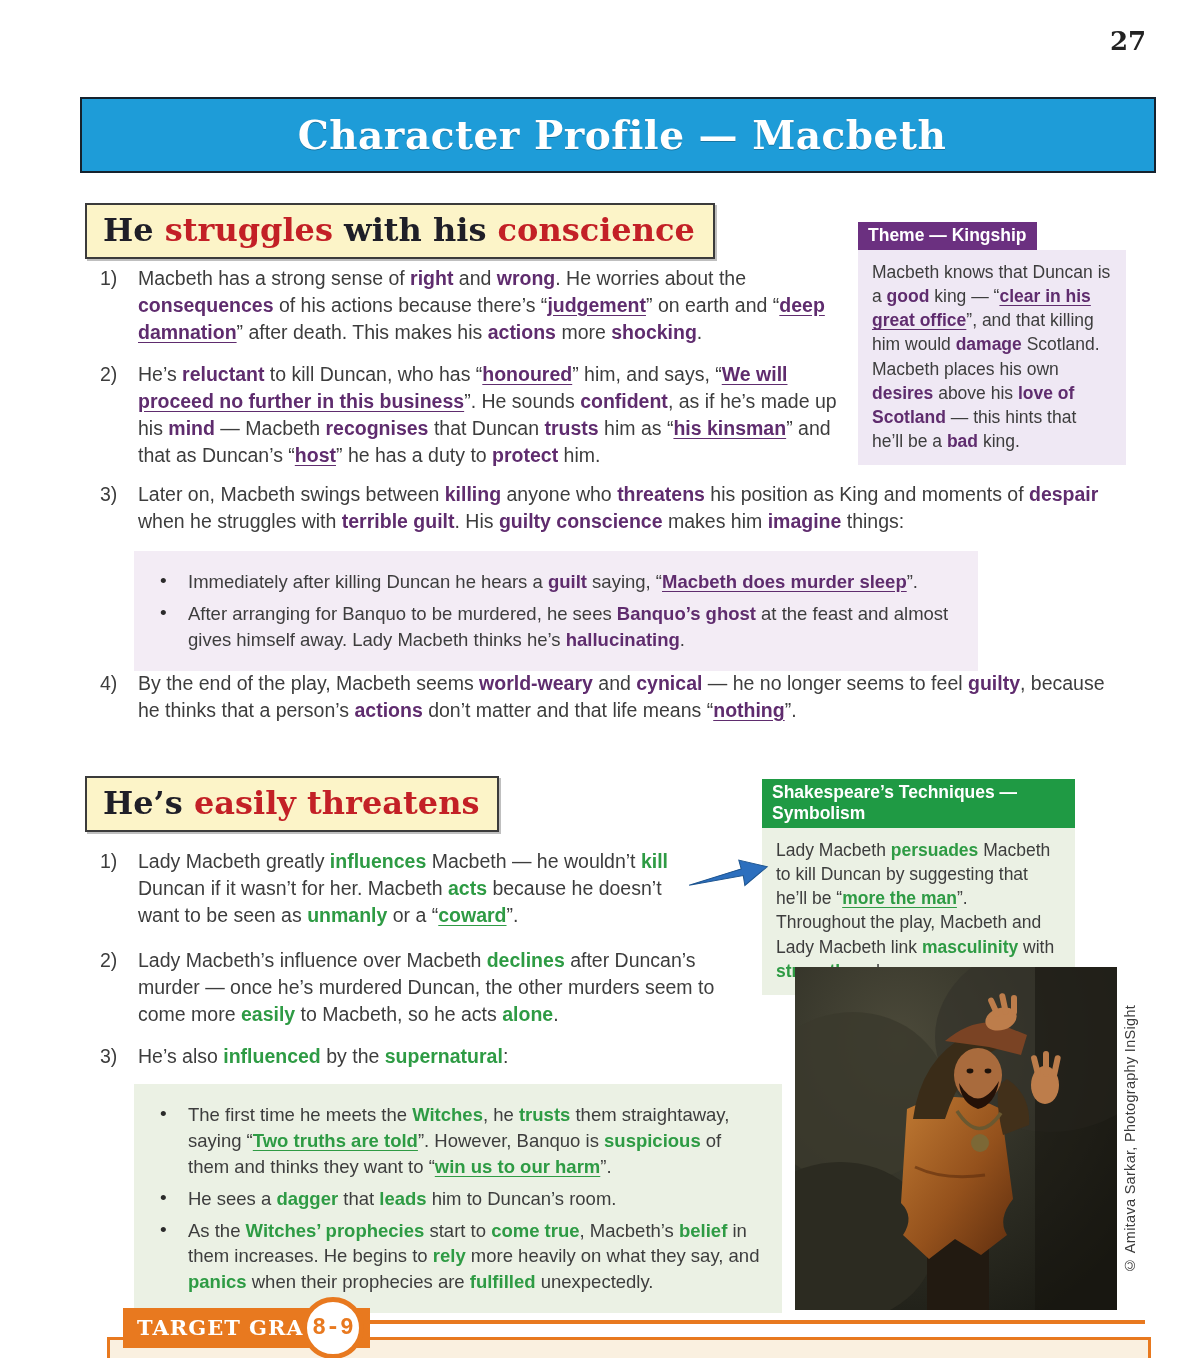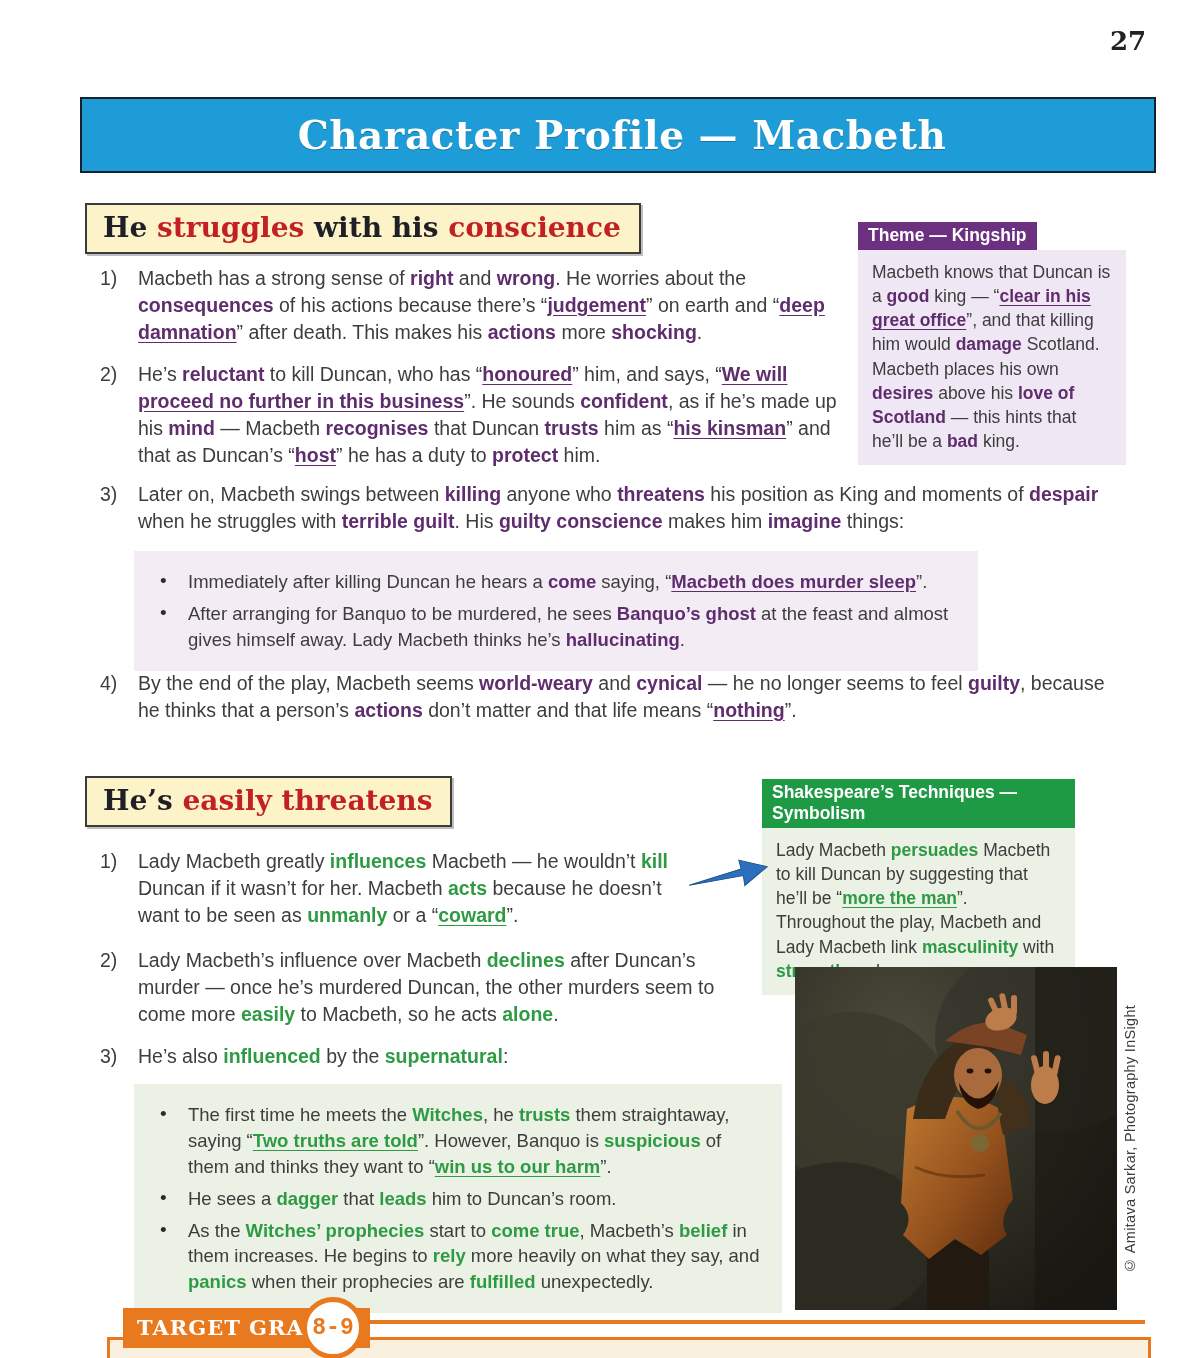--- a/index.html
+++ b/index.html
@@ -17,21 +17,21 @@
     background:var(--banner_blue,#1E9CD8);border:2px solid #15222e;
     display:flex;align-items:center;justify-content:center;padding-left:8px;
   }
   .banner h1{
     margin:0;font-family:"DejaVu Serif",serif;font-weight:bold;font-size:39px;color:#ffffff;
     letter-spacing:.5px;text-shadow:0 1px 0 rgba(0,0,0,.25);
   }
   
   .headbox{
     background:var(--heading_bg,#FCF4C8);border:2px solid #3b3b3b;box-shadow:2px 2px 0 rgba(0,0,0,.25);
-    padding:6px 18px 8px 16px;font-family:"DejaVu Serif",serif;font-weight:bold;font-size:28px;
+    padding:6px 18px 8px 16px;font-family:"DejaVu Serif",serif;font-weight:bold;font-size:32px;
     white-space:nowrap;
   }
   .headbox .red{color:var(--heading_red,#C32026);}
   .headbox .dk{color:var(--heading_dark,#1F1F28);}
   #h1box{left:85px;top:203px;}
   #h2box{left:85px;top:776px;}
   
   .item{position:absolute;display:flex;font-size:19.5px;line-height:1.38;}
   .num{flex:0 0 38px;}
   .itext{flex:1;}
@@ -104,21 +104,21 @@
   <div class="itext purple-scope"><span>He’s </span><span class="hl">reluctant</span><span> to kill Duncan, who has “</span><span class="q">honoured</span><span>” him, and says, “</span><span class="q">We will proceed no further in this business</span><span>”.  He sounds </span><span class="hl">confident</span><span>, as if he’s made up his </span><span class="hl">mind</span><span> — Macbeth </span><span class="hl">recognises</span><span> that Duncan </span><span class="hl">trusts</span><span> him as “</span><span class="q">his kinsman</span><span>” and that as Duncan’s “</span><span class="q">host</span><span>” he has a duty to </span><span class="hl">protect</span><span> him.</span></div>
 </div>
 <div class="item" style="left:100px;top:481px;width:1030px;">
   <span class="num">3)</span>
   <div class="itext purple-scope"><span>Later on, Macbeth swings between </span><span class="hl">killing</span><span> anyone who </span><span class="hl">threatens</span><span> his position as King and moments of </span><span class="hl">despair</span><span> when he struggles with </span><span class="hl">terrible guilt</span><span>.  His </span><span class="hl">guilty conscience</span><span> makes him </span><span class="hl">imagine</span><span> things:</span></div>
 </div>
 
 <div class="bulletbox purple-scope" id="pbox">
   <div class="brow">
     <span class="bdot">•</span>
-    <span><span>Immediately after killing Duncan he hears a </span><span class="hl">come</span><span> saying, “</span><span class="q">Macbeth does murder sleep</span><span>”.</span></span>
+    <span><span>Immediately after killing Duncan he hears a </span><span class="hl">guilt</span><span> saying, “</span><span class="q">Macbeth does murder sleep</span><span>”.</span></span>
   </div>
   <div class="brow">
     <span class="bdot">•</span>
     <span><span>After arranging for Banquo to be murdered, he sees </span><span class="hl">Banquo’s ghost</span><span> at the feast and almost gives himself away.  Lady Macbeth thinks he’s </span><span class="hl">hallucinating</span><span>.</span></span>
   </div>
 </div>
 
 <div class="item" style="left:100px;top:670px;width:1030px;">
   <span class="num">4)</span>
   <div class="itext purple-scope"><span>By the end of the play, Macbeth seems </span><span class="hl">world-weary</span><span> and </span><span class="hl">cynical</span><span> — he no longer seems to feel </span><span class="hl">guilty</span><span>, because he thinks that a person’s </span><span class="hl">actions</span><span> don’t matter and that life means “</span><span class="q">nothing</span><span>”.</span></div>

